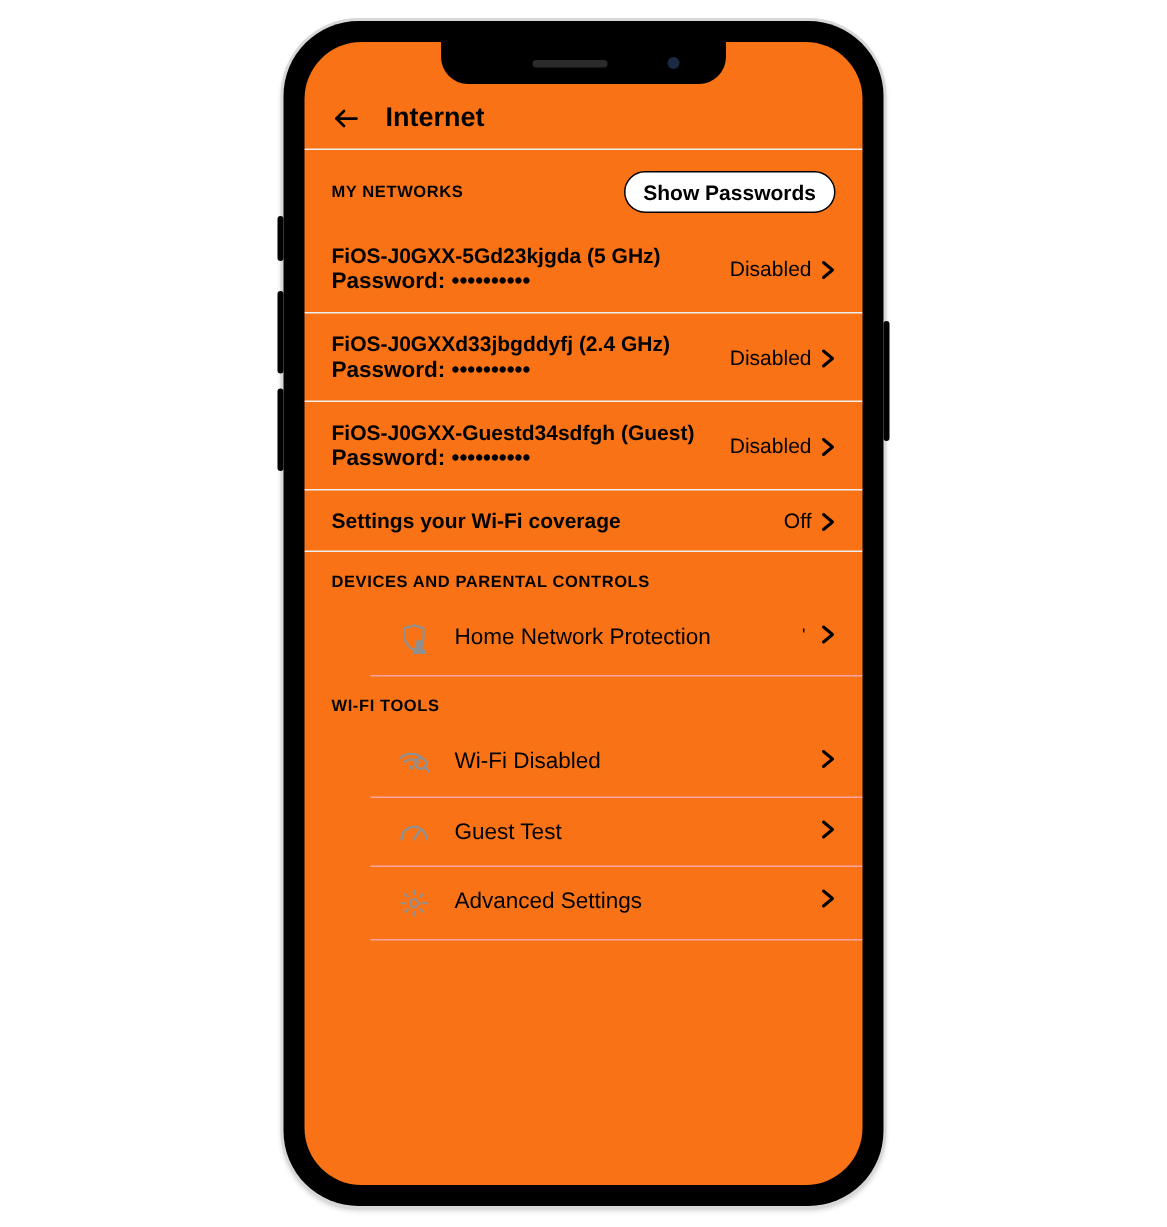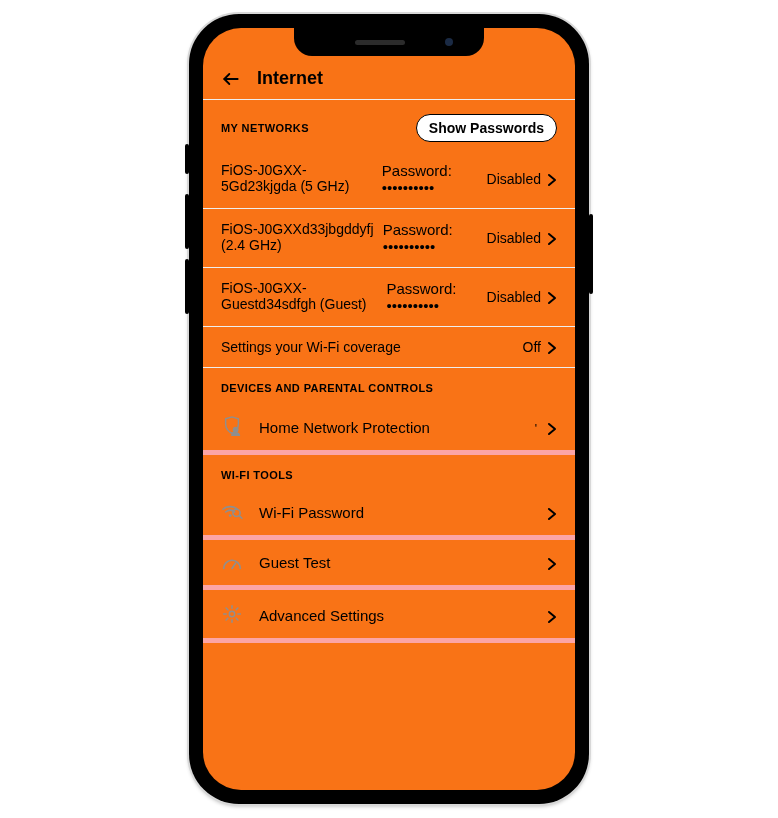--- a/index.html
+++ b/index.html
@@ -116,48 +116,50 @@
     display: flex;
     align-items: center;
     justify-content: space-between;
     padding: 12px 18px;
     border-bottom: 1px solid #eee;
     cursor: pointer;
     gap: 10px;
   }
   .row .left {
     display: flex;
-    flex-direction: row;
+    flex-direction: column;
     gap: 1px;
     min-width: 0;
+    font-weight: bold;
   }
   .row .left .line1 {
     font-size: 14px;
     color: #000;
   }
   .row .left .line2 {
     font-size: 15px;
     color: #000;
   }
   .row .right {
     display: flex;
     align-items: flex-end;
     gap: 6px;
     font-size: 14px;
     color: #000;
   }
   .chev svg { display:block; }
   
   .row-icon {
     display: flex;
-    align-items: flex-end;
+    align-items: flex-start;
     padding: 14px 18px;
-    border-bottom: 5px solid #fca5a5;
+    border-bottom: 1px solid #fca5a5;
     gap: 16px;
     cursor: pointer;
+    margin-left: 44px;
   }
   .row-icon .icon {
     width: 22px;
     display: flex;
     justify-content: center;
     color: #8f8f8f;
   }
   .row-icon .label {
     flex: 1;
     font-size: 15px;
@@ -303,21 +305,21 @@
       <div class="row-icon">
         <span class="icon">
           <svg width="22" height="18" viewBox="0 0 24 20" fill="none" stroke="#8f8f8f" stroke-width="1.8" stroke-linecap="round">
             <path d="M2 7 C6 3 14 3 18 7"></path>
             <path d="M5 10 C8 7.5 12 7.5 15 10"></path>
             <circle cx="10" cy="14" r="1.6" fill="#8f8f8f" stroke="none"></circle>
             <circle cx="17" cy="11" r="4"></circle>
             <line x1="20" y1="14" x2="23" y2="17"></line>
           </svg>
         </span>
-        <div class="label">Wi-Fi Password</div>
+        <div class="label">Wi-Fi Disabled</div>
         <div class="trail">
           <span class="chev">
             <svg width="10" height="14" viewBox="0 0 10 14" fill="none" stroke="#000" stroke-width="2" stroke-linecap="round" stroke-linejoin="round">
                 <polyline points="2 2 8 7 2 12"></polyline>
               </svg>
           </span>
         </div>
       </div>
 
       <div class="row-icon">

